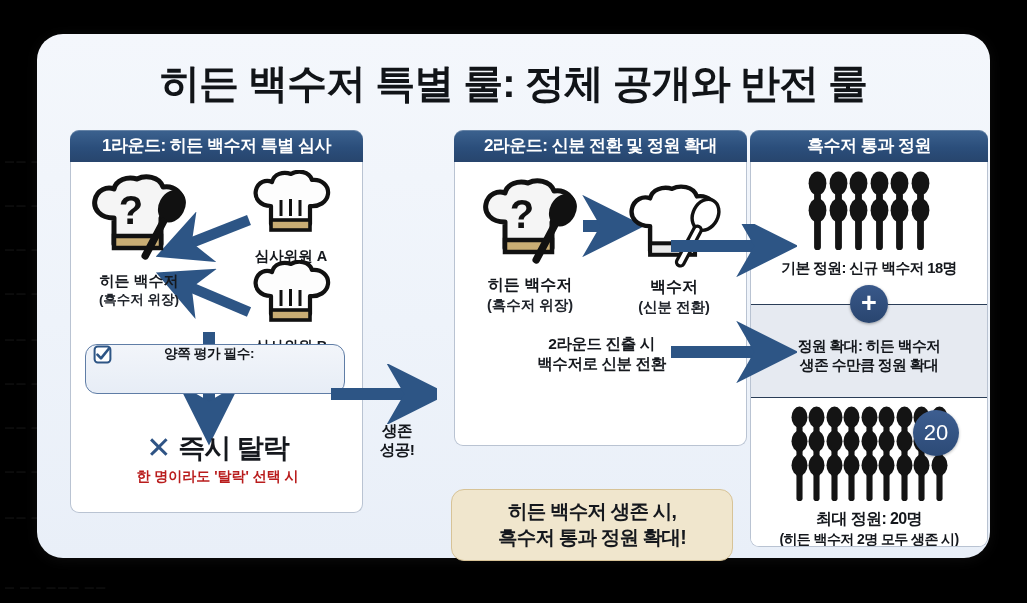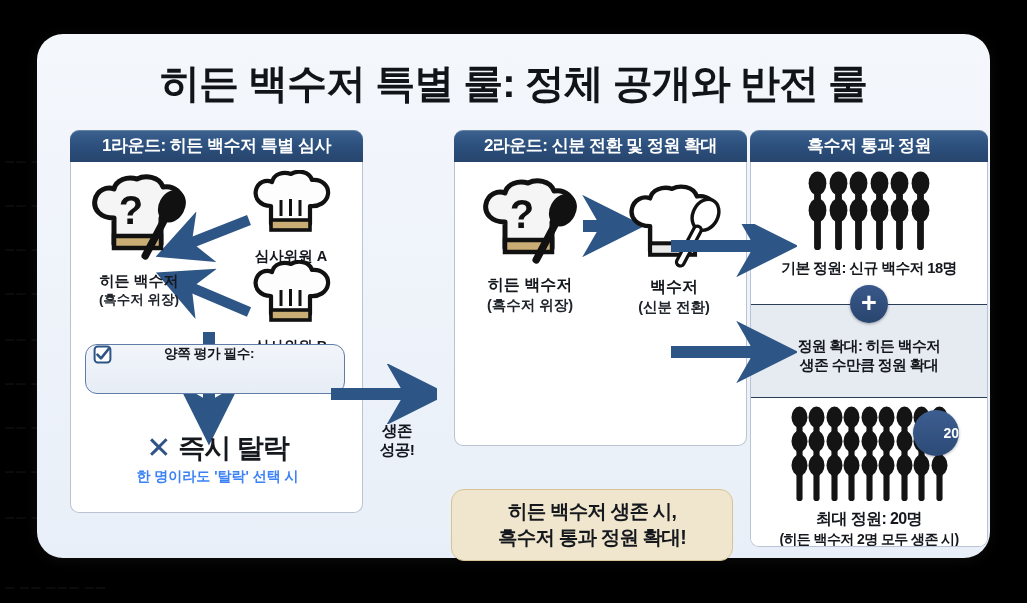--- a/index.html
+++ b/index.html
@@ -73,21 +73,21 @@
   }
   .cb-row{display:flex;height:24px;padding-left:7px;}
   .cb-row .glyph{width:19px;height:19px;flex:0 0 19px;margin-right:4px;}
   .cb-row .txt{font-size:13.6px;font-weight:900;color:#14171c;white-space:nowrap;letter-spacing:-.4px;}
   #cbrow1 .txt{margin-left:48px;}
 
   .elim{position:absolute;left:0;top:268px;width:293px;text-align:center;}
   .elim .line{display:flex;align-items:center;justify-content:center;gap:7px;}
   .elim .xmark{font-size:30px;font-weight:900;color:#2f5485;line-height:1;}
   .elim .big{font-size:27px;font-weight:900;color:#15181d;letter-spacing:-1px;}
-  .elim .sub{margin-top:2px;font-size:14px;font-weight:800;color:#3b82f6;white-space:nowrap;}
+  .elim .sub{margin-top:2px;font-size:14px;font-weight:800;color:#b91c1c;white-space:nowrap;}
 
   
   .p2-node{position:absolute;width:118px;text-align:center;}
   .p2-node .cap{margin-top:1px;font-size:16px;font-weight:900;color:#15181d;white-space:nowrap;}
   .p2-node .cap2{font-size:14.5px;font-weight:800;color:#20242b;white-space:nowrap;}
   #p2a{left:16px;top:16px;}
   #p2b{left:160px;top:22px;}
   .p2-note{
     position:absolute;left:0;top:172px;width:293px;text-align:center;
     font-size:15.5px;font-weight:900;color:#15181d;line-height:1.32;letter-spacing:-.4px;
@@ -102,21 +102,21 @@
   .plus-badge{
     position:absolute;left:50%;top:-20px;transform:translateX(-50%);
     width:38px;height:38px;border-radius:50%;
     background:linear-gradient(180deg,#39588a 0%,#29456f 100%);
     color:#fff;font-size:27px;font-weight:900;line-height:36px;text-align:center;
     box-shadow:0 1px 3px rgba(0,0,0,.35);z-index:5;
   }
   .num-badge{
     position:absolute;width:46px;height:46px;border-radius:50%;
     background:linear-gradient(180deg,#3d5e91 0%,#2c4a76 100%);
-    color:#fff;font-size:14px;font-weight:700;line-height:46px;text-align:right;
+    color:#fff;font-size:22px;font-weight:400;line-height:46px;text-align:center;
     z-index:6;box-shadow:0 1px 3px rgba(0,0,0,.3);
   }
   .spoon-wrap{display:flex;flex-direction:column;align-items:center;}
   .spoon-row{display:flex;justify-content:center;}
 
   
   .conn{position:absolute;pointer-events:none;}
   .conn-lbl{position:absolute;text-align:center;font-weight:900;color:#14171c;letter-spacing:-.5px;line-height:1.22;white-space:nowrap;}
   #lbl-survive{left:330px;top:388px;width:60px;font-size:15.5px;}
   #lbl-impact{left:668px;top:240px;width:84px;font-size:15px;}
@@ -262,20 +262,24 @@
               <g transform="rotate(28 64 46)">
                 <ellipse cx="76" cy="24" rx="13" ry="17" fill="#fff" stroke="#111" stroke-width="3.6"></ellipse>
                 <rect x="72" y="38" width="8" height="46" rx="4" fill="#fff" stroke="#111" stroke-width="3.4"></rect>
               </g>
             </svg>
           </span>
           <div class="cap">백수저</div>
           <div class="cap2">(신분 전환)</div>
         </div>
 
+        <div class="p2-note">
+          <div>2라운드 진출 시</div>
+          <div>백수저로 신분 전환</div>
+        </div>
 
       </div>
     </div>
 
     <div class="panel" id="panel3">
       <div class="panel-head">흑수저 통과 정원</div>
       <div class="panel-body">
 
         <div class="sec" id="sec1">
           <div class="spoon-wrap" id="spoons-base" style="padding-top:9px;">

